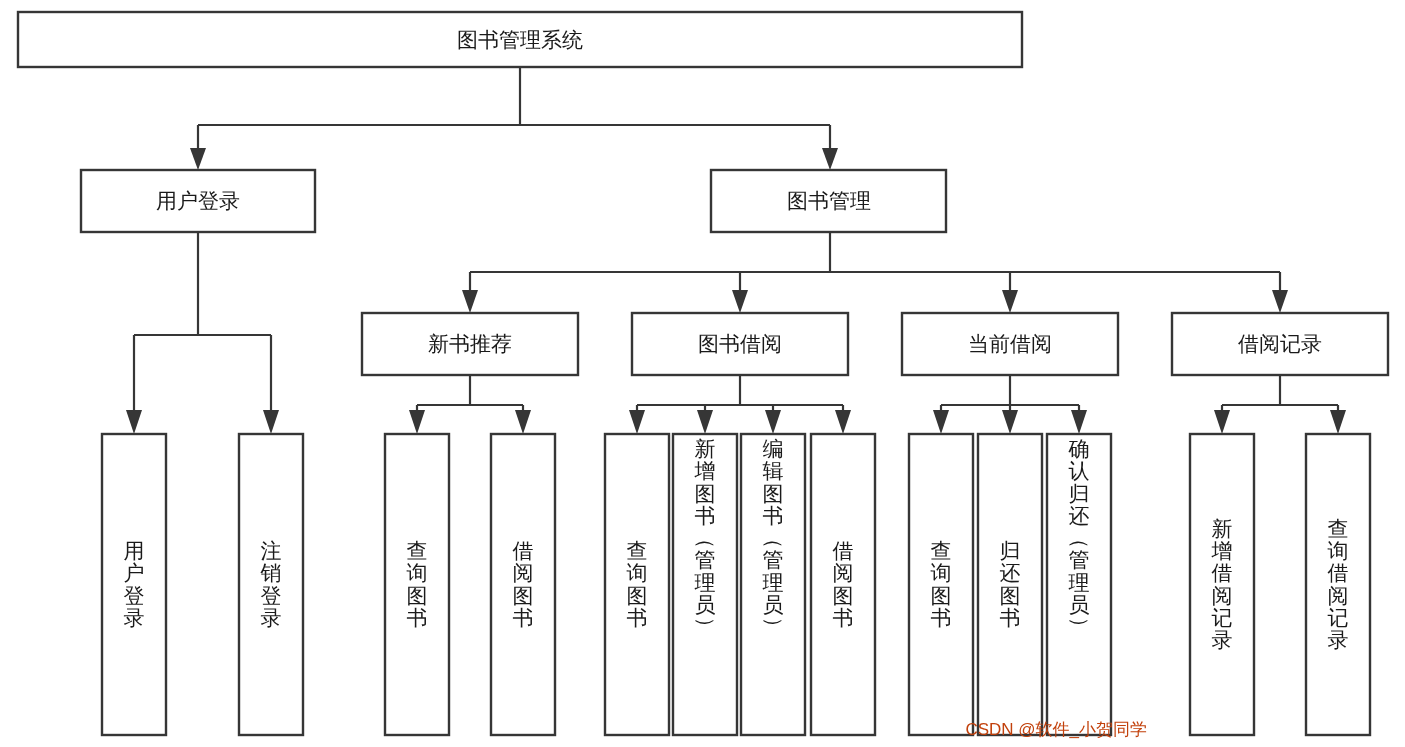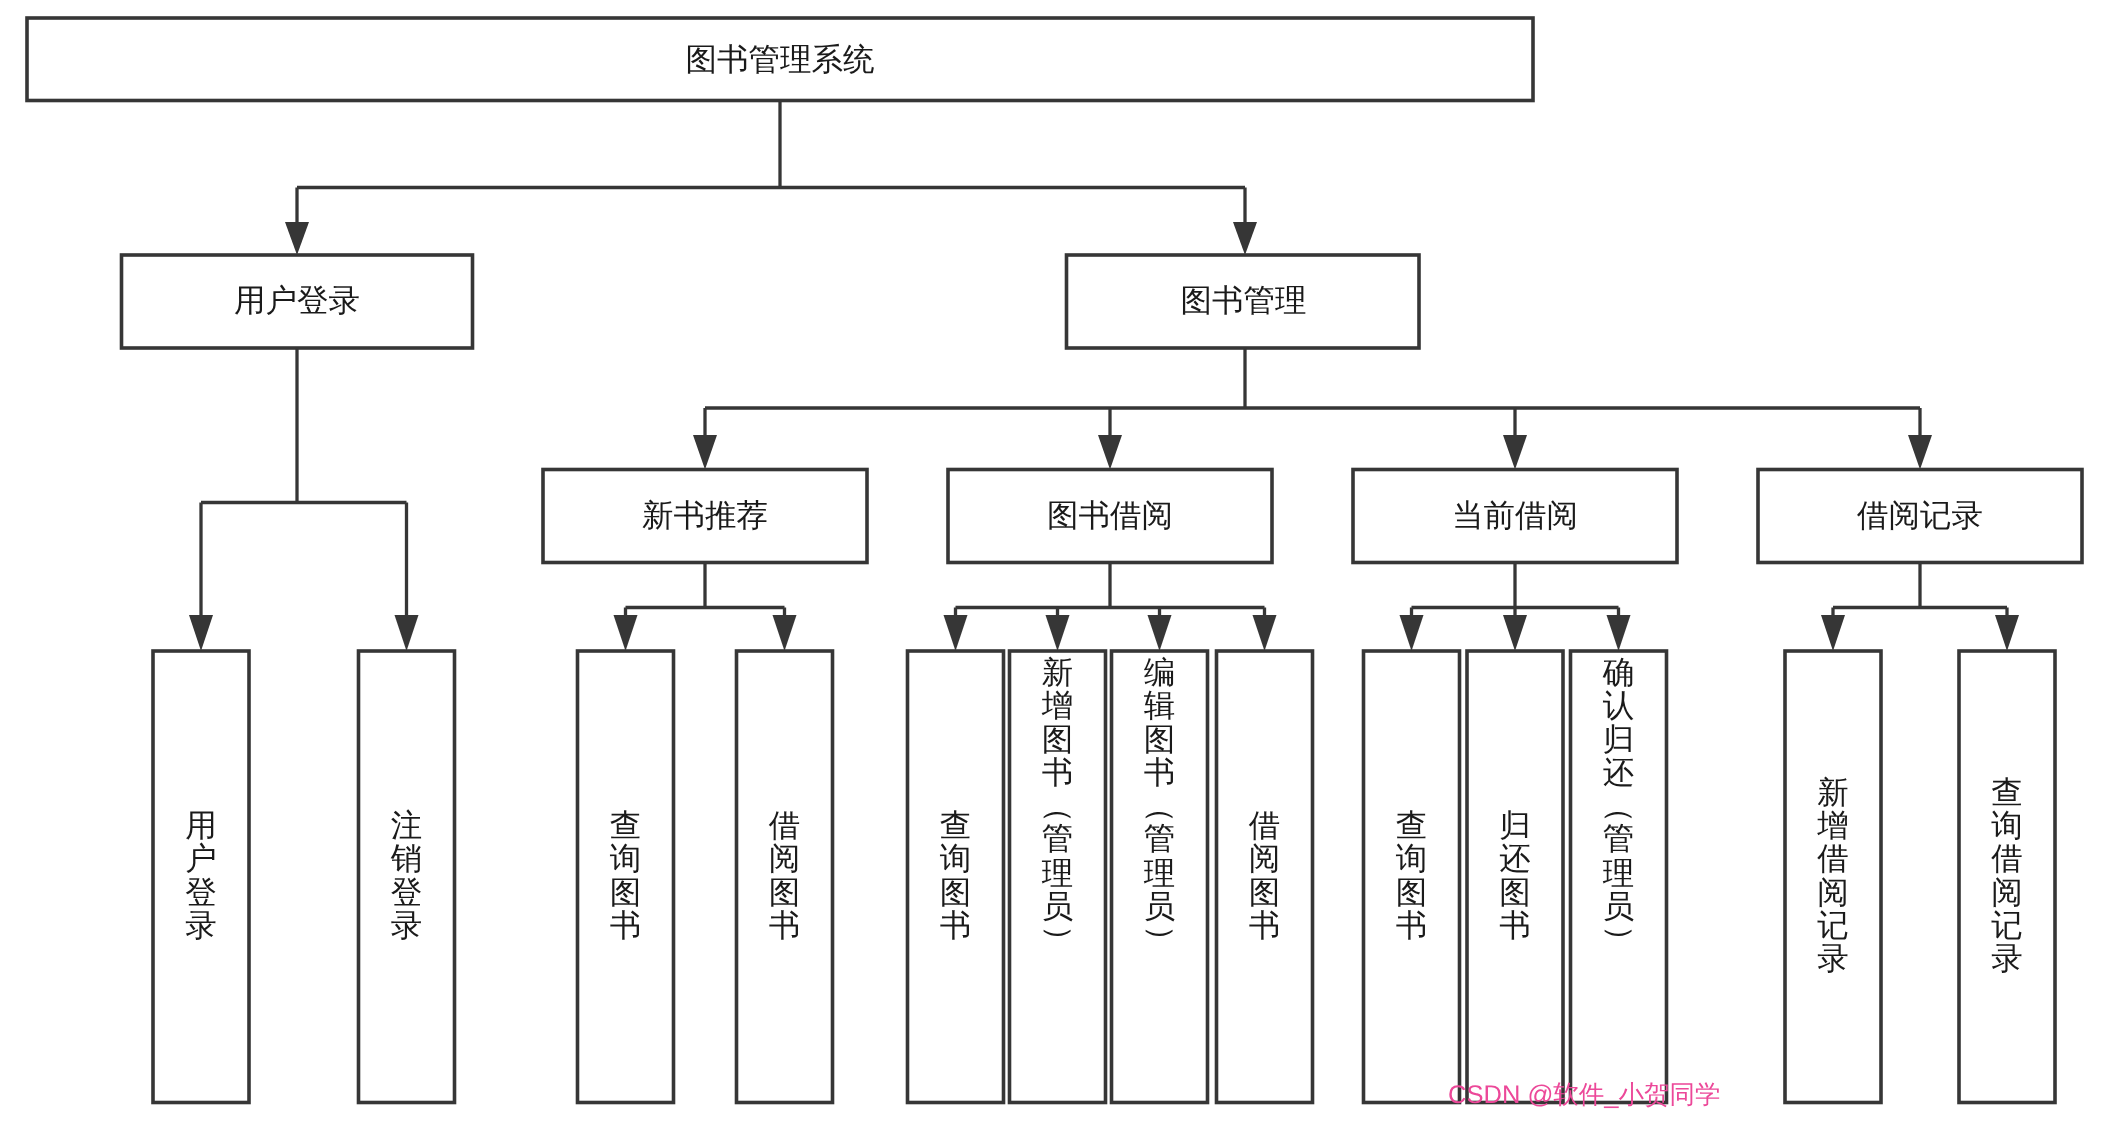--- a/index.html
+++ b/index.html
@@ -63,21 +63,21 @@
     pointer-events: none;
   }
   .vert-text-wrap span {
     display: block;
     text-align: center;
   }
   .watermark {
     position: absolute;
     right: 14px;
     bottom: 6px;
-    color: #ec4899;
+    color: #c2410c;
     font-size: 17px;
     font-family: "Liberation Sans", "DejaVu Sans", sans-serif;
     white-space: nowrap;
     pointer-events: none;
   }
 </style>
 </head>
 <body>
 
 <div id="diagram-root">

